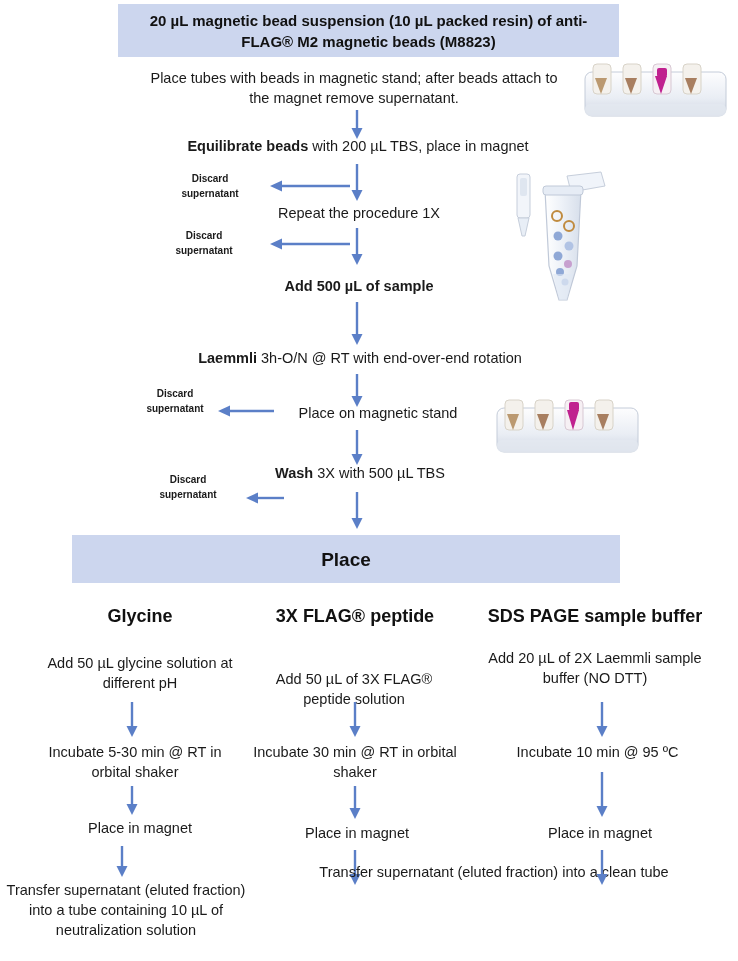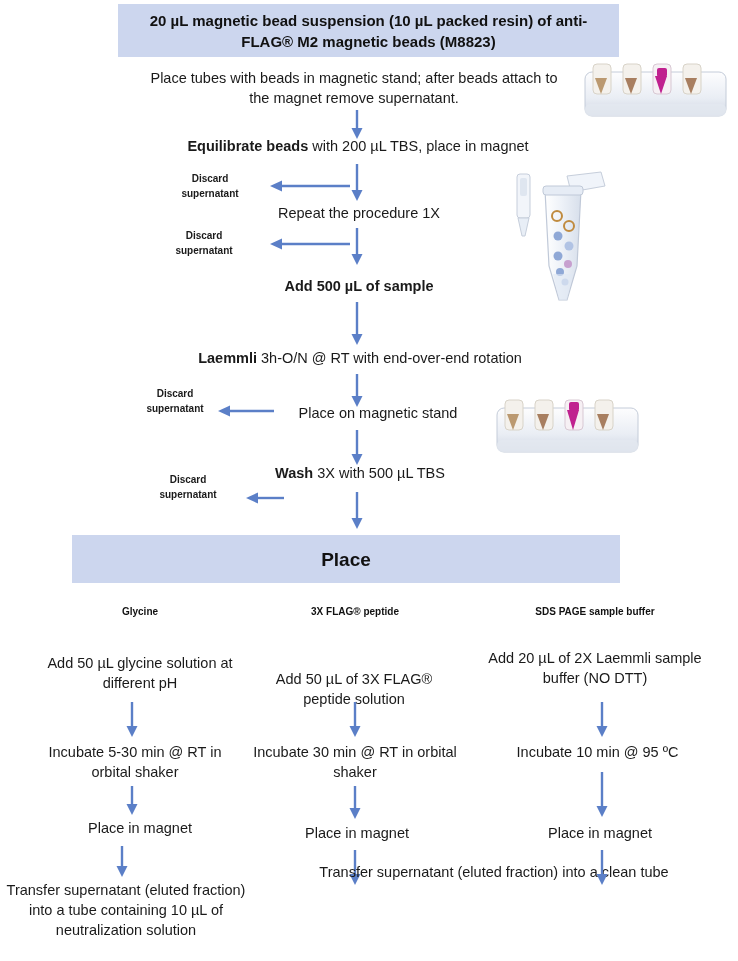--- a/index.html
+++ b/index.html
@@ -53,21 +53,21 @@
   }
   .txt b { font-weight: bold; }
   .small {
     font-size: 10px;
     line-height: 15px;
     text-align: center;
     color: #1a1a1a;
     font-weight: bold;
   }
   .colhead {
-    font-size: 10px;
+    font-size: 18px;
     font-weight: bold;
     text-align: center;
     color: #111111;
   }
   svg { display: block; overflow: visible; }
 
   
   .illus { position: absolute; }
 </style>
 </head>

